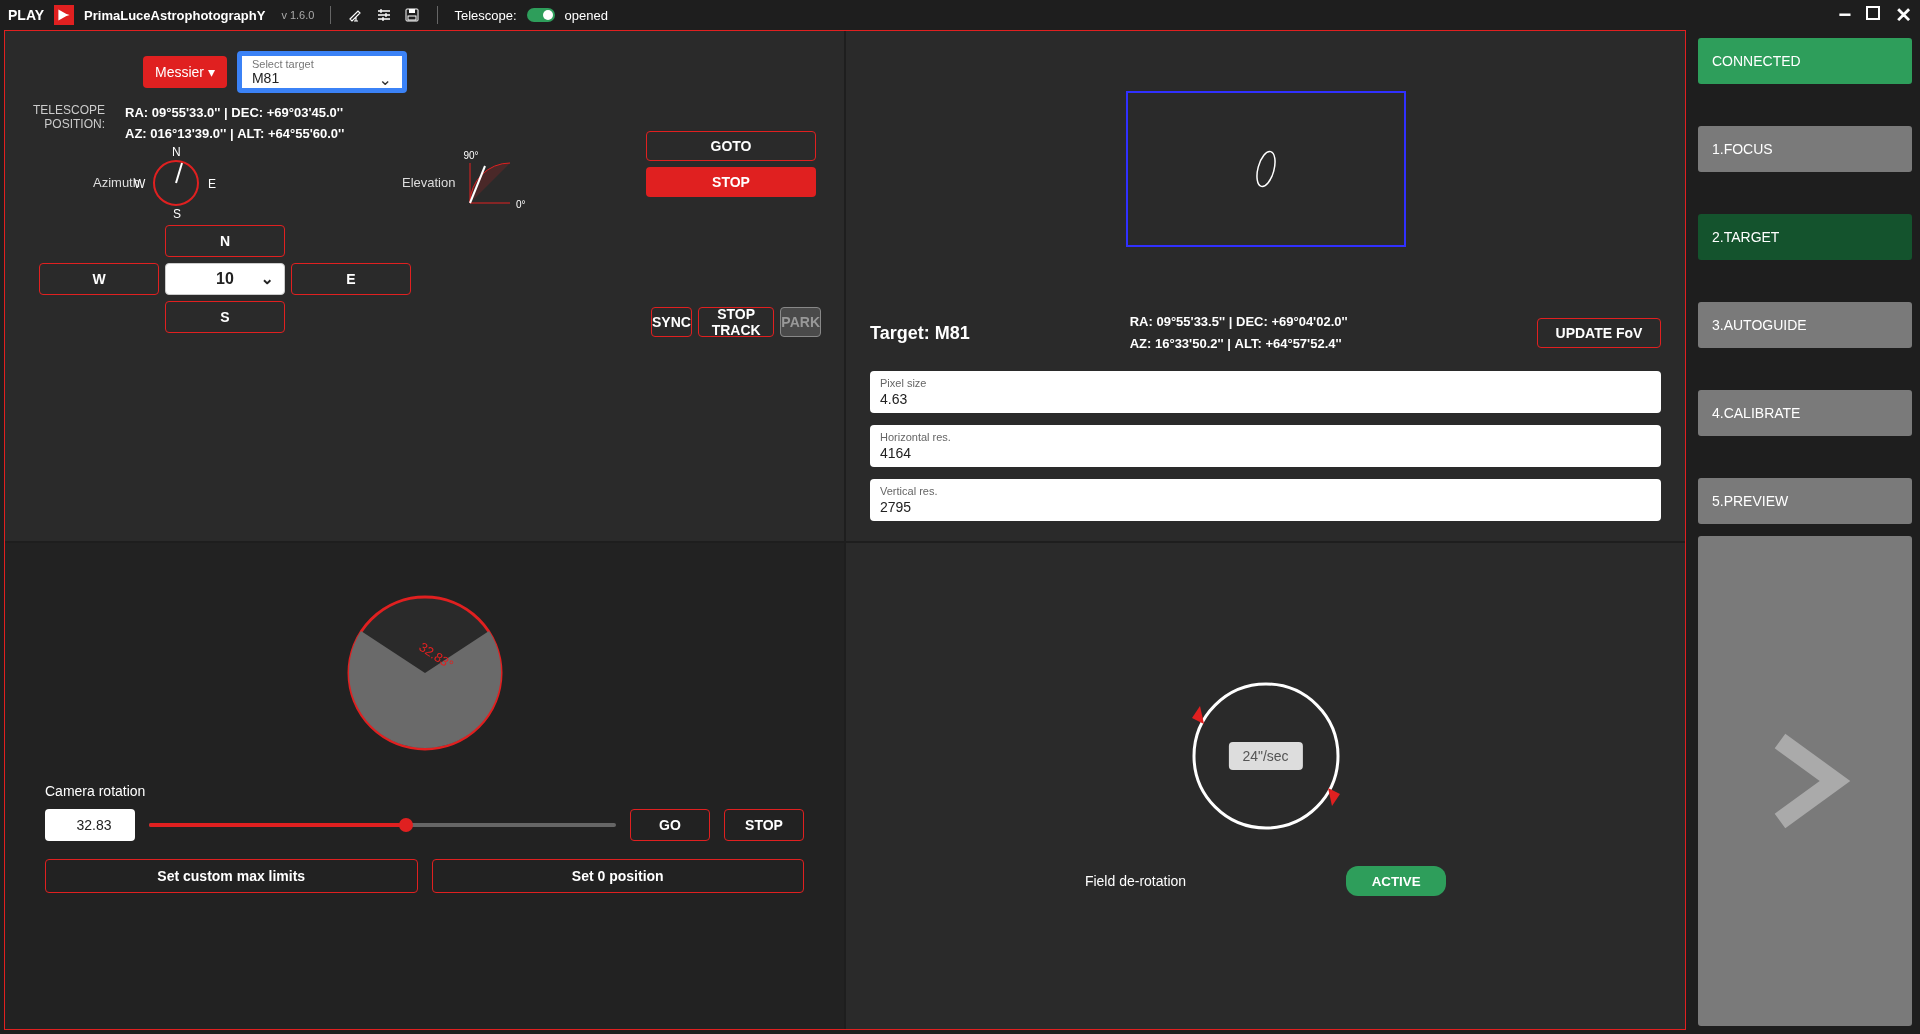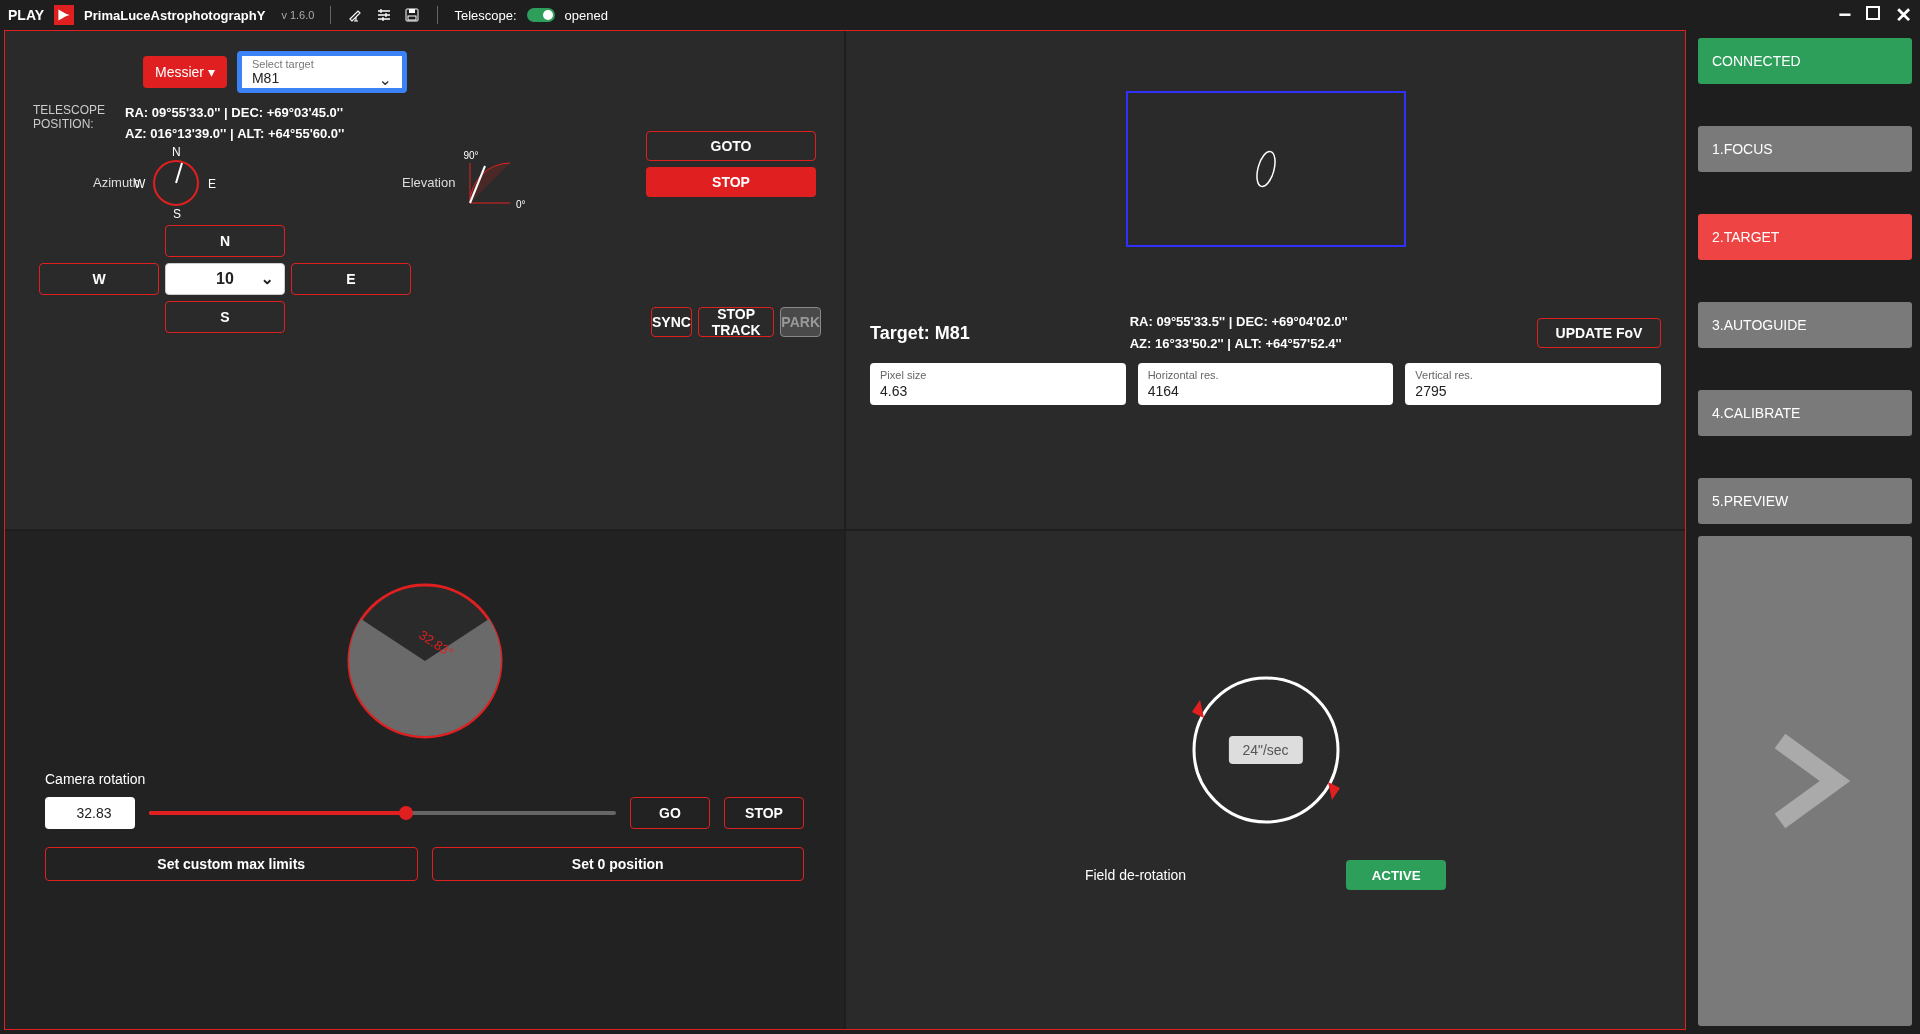--- a/index.html
+++ b/index.html
@@ -23,41 +23,41 @@
 .main-wrap { display: flex; height: calc(100% - 30px); }
 .quad { flex: 1; display: grid; grid-template-columns: 1fr 1fr; grid-template-rows: 1fr 1fr; gap: 2px; border: 1px solid #e02020; margin: 0 4px 4px 4px; }
 .panel { background: #2a2a2a; position: relative; }
 .panel.dark { background: #222; }
 
 
 .sidebar { width: 230px; padding: 8px; display: flex; flex-direction: column; gap: 8px; }
 .side-btn { height: 46px; border-radius: 3px; display: flex; align-items: center; padding: 0 14px; font-size: 14px; font-weight: 500; cursor: pointer; }
 .side-btn.connected { background: #2e9e5b; }
 .side-btn.gray { background: #7a7a7a; }
-.side-btn.active { background: #ef4444; }
+.side-btn.active { background: #14532d; }
 .side-arrow { flex: 1; background: #7a7a7a; border-radius: 3px; display: flex; align-items: center; justify-content: center; margin-top: 4px; }
 
 
 .tl { padding: 20px 28px; }
 .tl-row1 { display: flex; align-items: center; gap: 10px; margin-bottom: 10px; margin-left: 110px; }
 .messier-btn { background: #e02020; color: #fff; border: none; border-radius: 4px; padding: 8px 12px; font-size: 14px; cursor: pointer; }
 .target-select { width: 170px; height: 42px; background: #fff; border-radius: 4px; border: 5px solid #3b82f6; padding: 2px 28px 2px 10px; position: relative; cursor: pointer; color: #333; }
 .target-select .placeholder { font-size: 11px; color: #777; }
 .target-select .value { font-size: 14px; font-weight: 500; color: #222; }
 .target-select .chev { position: absolute; right: 10px; top: 14px; }
 
 .red-outline-btn { border: 1px solid #e02020; background: transparent; color: #fff; border-radius: 4px; font-size: 14px; font-weight: bold; cursor: pointer; display: flex; align-items: center; justify-content: center; }
 .red-solid-btn { background: #e02020; border: none; color: #fff; border-radius: 4px; font-size: 14px; font-weight: bold; cursor: pointer; }
 .gray-outline-btn { border: 1px solid #888; background: #4a4a4a; color: #999; border-radius: 4px; font-size: 14px; font-weight: bold; cursor: pointer; }
 
 .goto-stack { position: absolute; top: 100px; right: 28px; width: 170px; display: flex; flex-direction: column; gap: 6px; }
 .goto-stack button { height: 30px; }
 
 .pos-block { margin-top: 10px; display: flex; gap: 20px; }
-.pos-label { font-size: 12px; color: #ccc; }
+.pos-label { font-size: 12px; color: #ccc; text-align: right; }
 .coords { font-size: 13px; font-weight: bold; color: #fff; line-height: 1.6; }
 
 .gauges { display: flex; margin-top: 12px; gap: 200px; padding-left: 60px; }
 .gauge { text-align: center; position: relative; }
 .gauge .lbl { font-size: 12px; position: absolute; }
 .gauge-title { font-size: 13px; color: #ddd; }
 
 .nsew { margin-top: 16px; display: grid; grid-template-columns: 120px 120px 120px; grid-template-rows: 32px 32px 32px; gap: 6px; justify-content: start; margin-left: 6px; }
 .nsew button { height: 32px; }
 .nsew .n { grid-column: 2; grid-row: 1; }
@@ -71,21 +71,21 @@
 .sync-stack button { height: 30px; }
 
 
 .tr { padding: 20px 24px; }
 .fov-box { border: 2px solid #3030ff; width: 280px; height: 156px; margin: 40px auto 0; position: relative; }
 .fov-box svg { position: absolute; left: 50%; top: 50%; transform: translate(-50%, -50%); }
 .tgt-mid { display: flex; align-items: center; margin-top: 64px; gap: 20px; }
 .tgt-name { font-size: 18px; font-weight: bold; }
 .tgt-coords { font-size: 13px; font-weight: bold; line-height: 1.7; flex: 1; margin-left: 140px; }
 .update-fov { width: 124px; height: 30px; }
-.tgt-fields { display: flex; gap: 12px; margin-top: 8px; }
+.tgt-fields { display: flex; gap: 12px; margin-top: 16px; flex-direction: column; }
 .field-box { flex: 1; background: #fff; border-radius: 4px; padding: 6px 10px; color: #333; }
 .field-box .flabel { font-size: 11px; color: #666; }
 .field-box .fvalue { font-size: 14px; color: #222; margin-top: 2px; }
 
 
 .bl { padding: 30px 40px; }
 .rot-gauge { width: 160px; height: 160px; margin: 20px auto 12px; position: relative; }
 .rot-label { font-size: 14px; margin-top: 30px; margin-bottom: 10px; }
 .rot-controls { display: flex; align-items: center; gap: 14px; }
 .rot-input { width: 90px; height: 32px; background: #fff; border-radius: 4px; color: #222; display: flex; align-items: center; justify-content: center; font-size: 14px; padding-left: 8px; }
@@ -95,21 +95,21 @@
 .rot-controls button { width: 80px; height: 32px; }
 .rot-bottom { display: flex; gap: 14px; margin-top: 18px; }
 .rot-bottom button { flex: 1; height: 34px; }
 
 
 .br { padding: 30px; display: flex; flex-direction: column; align-items: center; justify-content: center; }
 .derot-circle { width: 160px; height: 160px; position: relative; margin-bottom: 30px; }
 .derot-speed { position: absolute; left: 50%; top: 50%; transform: translate(-50%, -50%); background: #ddd; color: #555; padding: 6px 14px; border-radius: 4px; font-size: 14px; }
 .derot-row { display: flex; align-items: center; gap: 160px; }
 .derot-row span { font-size: 14px; }
-.active-btn { background: #2e9e5b; color: #fff; border: none; border-radius: 4px; width: 100px; height: 30px; font-weight: bold; cursor: pointer; }
+.active-btn { background: #2e9e5b; color: #fff; border: none; border-radius: 12px; width: 100px; height: 30px; font-weight: bold; cursor: pointer; }
 </style>
 </head>
 <body>
 
 <div class="topbar">
   <span class="play-label">PLAY</span>
   <span class="logo-square">
     <svg viewBox="0 0 10 10">
         <path d="M1 1 L8 5 L1 9 Z M3 3 L9 5 L3 7 Z" fill="#fff"></path>
       </svg>

